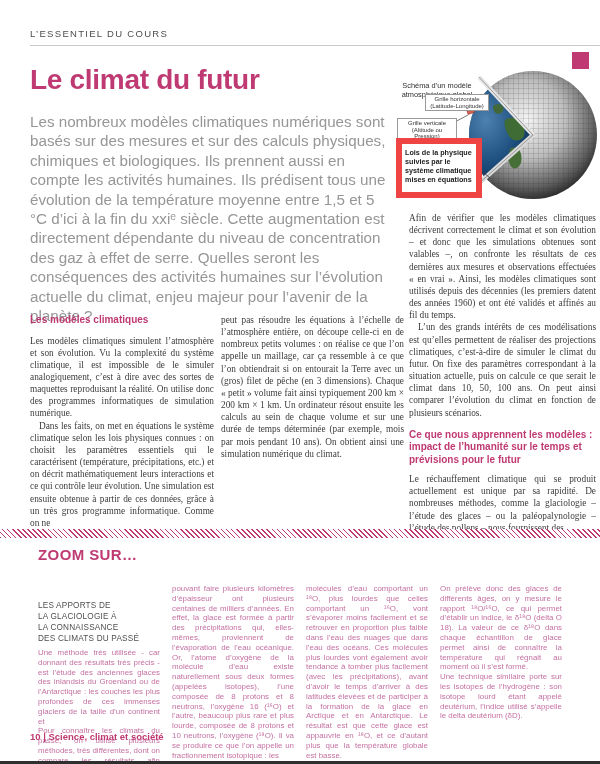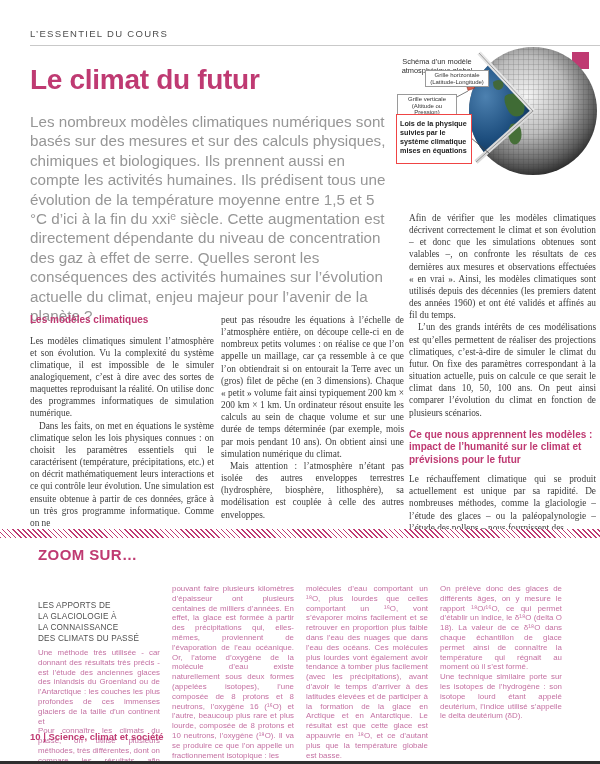--- a/index.html
+++ b/index.html
@@ -17,35 +17,35 @@
   .corner-square{position:absolute;right:11px;top:52px;width:17px;height:17px;background:#bf3a72;}
   .title{
     position:absolute;left:30px;top:64px;margin:0;font-size:28px;font-weight:bold;
     color:#bf3a72;letter-spacing:-0.3px;
   }
   .intro{
     position:absolute;left:30px;top:112px;width:362px;margin:0;
     font-size:15.2px;line-height:19.4px;color:#969696;
   }
   
-  .figure{position:absolute;left:393px;top:44px;width:207px;height:152px;margin:0;}
+  .figure{position:absolute;left:393px;top:68px;width:207px;height:152px;margin:0;}
   .globe-svg{position:absolute;left:0;top:0;width:207px;height:150px;}
   .fig-label{
     position:absolute;left:2px;top:14px;width:84px;text-align:center;
     font-size:7.4px;line-height:8.8px;color:#2e2e2e;
   }
   .ann{
     position:absolute;background:#ffffff;border:1px solid #9a9a9a;
     font-size:6px;line-height:6.6px;color:#333;text-align:center;padding:1px 1px;
   }
   .ann1{left:32px;top:26px;width:60px;}
   .ann2{left:4px;top:50px;width:56px;}
   .lois-box{
     position:absolute;left:3px;top:70px;width:68px;height:40px;background:#fff;
-    border:1px solid #ef4444;font-size:7.2px;line-height:9px;font-weight:bold;color:#222;
+    border:6px solid #ef4444;font-size:7.2px;line-height:9px;font-weight:bold;color:#222;
     padding:4px 3px;
   }
   .fig-caption{
     position:absolute;left:0;top:124px;width:207px;text-align:center;
     font-size:7.5px;line-height:9.4px;color:#4a4a4a;
   }
   
   .col{position:absolute;}
   .col1{left:30px;top:314px;width:184px;}
   .col2{left:221px;top:314px;width:183px;}
@@ -145,27 +145,26 @@
   </figure>
 
   <section class="col col1">
     <h2 class="sec-head">Les modèles climatiques</h2>
     <p class="body-p">Les modèles climatiques simulent l’atmosphère et son évolution. Vu la complexité du système climatique, il est impossible de le simuler analogiquement, c’est à dire avec des sortes de maquettes reproduisant la réalité. On utilise donc des programmes informatiques de simulation numérique.</p>
     <p class="body-p indent">Dans les faits, on met en équations le système climatique selon les lois physiques connues : on choisit les paramètres essentiels qui le caractérisent (température, précipitations, etc.) et on décrit mathématiquement leurs interactions et ce qui contrôle leur évolution. Une simulation est ensuite obtenue à partir de ces données, grâce à un très gros programme informatique. Comme on ne</p>
   </section>
 
   <section class="col col2">
     <p class="body-p">peut pas résoudre les équations à l’échelle de l’atmosphère entière, on découpe celle-ci en de nombreux petits volumes : on réalise ce que l’on appelle un maillage, car ça ressemble à ce que l’on obtiendrait si on entourait la Terre avec un (gros) filet de pêche (en 3 dimensions). Chaque « petit » volume fait ainsi typiquement 200 km × 200 km × 1 km. Un ordinateur résout ensuite les calculs au sein de chaque volume et sur une durée de temps déterminée (par exemple, mois par mois pendant 10 ans). On obtient ainsi une simulation numérique du climat.</p>
-    <p class="body-p indent">Mais attention : l’atmosphère n’étant pas isolée des autres enveloppes terrestres (hydrosphère, biosphère, lithosphère), sa modélisation est couplée à celle des autres enveloppes.</p>
   </section>
 
   <section class="col col3">
     <p class="body-p">Afin de vérifier que les modèles climatiques décrivent correctement le climat et son évolution – et donc que les simulations obtenues sont valables –, on confronte les résultats de ces dernières aux mesures et observations effectuées « en vrai ». Ainsi, les modèles climatiques sont utilisés depuis des décennies (les premiers datent des années 1960) et ont été validés et affinés au fil du temps.</p>
     <p class="body-p indent">L’un des grands intérêts de ces modélisations est qu’elles permettent de réaliser des projections climatiques, c’est-à-dire de simuler le climat du futur. On fixe des paramètres correspondant à la situation actuelle, puis on calcule ce que serait le climat dans 10, 50, 100 ans. On peut ainsi comparer l’évolution du climat en fonction de plusieurs scénarios.</p>
-    <h2 class="sec-head sec-head2">Ce que nous apprennent les modèles : impact de l’humanité sur le climat et prévisions pour le futur</h2>
+    <h2 class="sec-head sec-head2">Ce que nous apprennent les modèles : impact de l’humanité sur le temps et prévisions pour le futur</h2>
     <p class="body-p">Le réchauffement climatique qui se produit actuellement est unique par sa rapidité. De nombreuses méthodes, comme la glaciologie – l’étude des glaces – ou la paléopalynologie – l’étude des pollens – nous fournissent des</p>
   </section>
 
   <div class="hatch"></div>
 
   <h2 class="zoom-heading">ZOOM SUR…</h2>
 
   <div class="zcol zcol1">
     <div class="zsub">
       <span>LES APPORTS DE</span><br>

